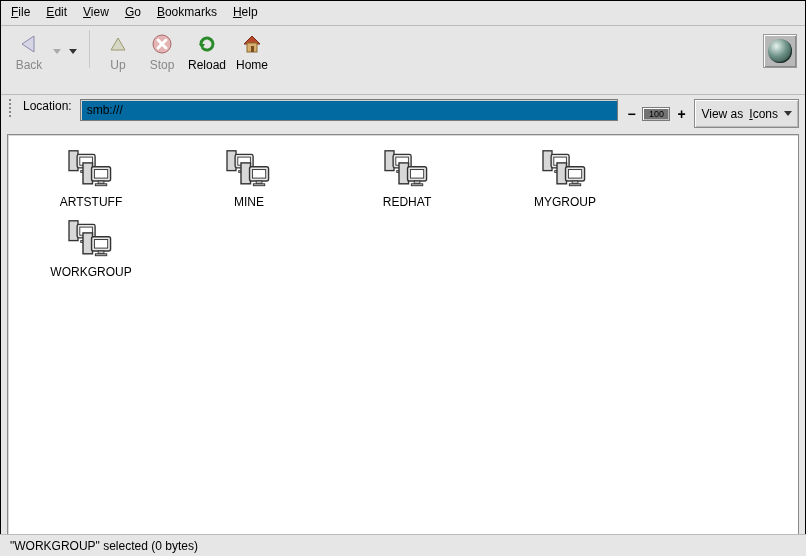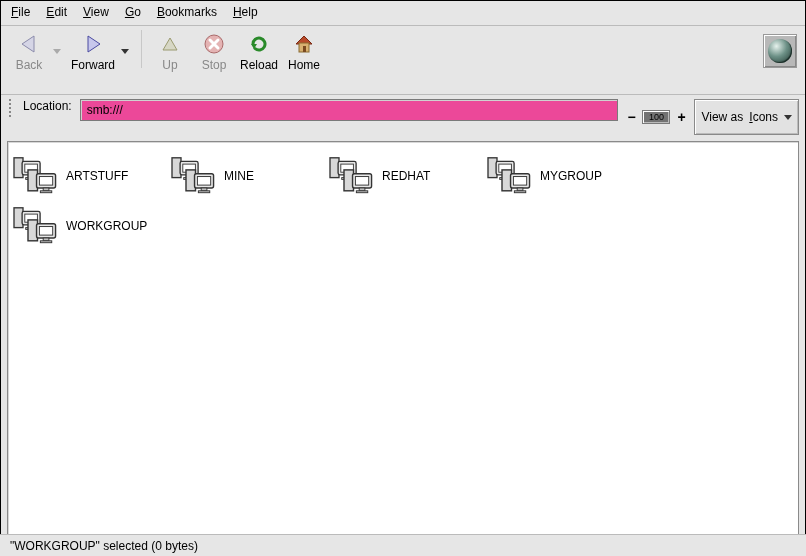--- a/index.html
+++ b/index.html
@@ -70,42 +70,42 @@
     gap: 6px;
     background:#e6e6e6;
   }
   .loc-grab { width:10px; display:flex; flex-direction:column; gap:2px; align-items:center; }
   .loc-grab span{width:2px;height:2px;background:#888;display:block;}
   .loc-label { padding: 0 2px; }
   .loc-input {
     flex:1;
     height:22px;
     border:1px solid #7a7a7a;
-    background:#ec4899;
+    background:#0369a1;
     padding:0 6px;
     font:inherit;
     box-shadow: inset 1px 1px 0 #d0d0d0;
     outline:none;
   }
   .zoom {
     display:flex; align-items:center; gap:4px;
   }
   .zoom-btn {
     width:14px;height:14px;
     display:flex;align-items:center;justify-content:center;
     font-weight:bold;font-size:14px;line-height:1;
     cursor:default;
   }
   .zoom-val {
     width:28px;height:14px;border:1px solid #7a7a7a;background:#737373;
     display:flex;align-items:center;justify-content:center;font-size:9px;
     box-shadow: inset 1px 1px 0 #fff, inset -1px -1px 0 #bbb;
   }
   .view-select {
-    height:36px;
+    height:29px;
     border:1px solid #8a8a8a;
     background:#e2e2e2;
     display:flex;align-items:center;gap:6px;
     padding:0 6px;
     box-shadow: inset 1px 1px 0 #fff, inset -1px -1px 0 #bbb;
     cursor:default;
   }
   .view-select .u { text-decoration: underline; }
   .content-frame {
     margin: 0 6px 0 6px;
@@ -118,21 +118,21 @@
   }
   .icon-grid {
     padding: 14px 0 0 0;
   }
   .grid-row {
     display:flex;
   }
   .icon-cell {
     width: 158px;
     display:flex;
-    flex-direction:row;
+    flex-direction:column;
     align-items:center;
     gap:6px;
     cursor:default;
     padding-bottom: 10px;
   }
   .icon-cell:first-child { margin-left: 4px; }
   .icon-label { font-size: 12px; }
   .statusbar {
     position:absolute;
     left:0;right:0;bottom:0;
@@ -166,28 +166,20 @@
       <svg width="26" height="24" viewBox="0 0 26 24">
         <polygon points="18,4 6,12 18,20" fill="#d5d5e6" stroke="#8a8aaa" stroke-width="1"></polygon>
       </svg>
     </span>
     <span class="lbl">Back</span>
   </div>
   <div class="tb-dd disabled">
       <span class="caret-down" style="border-top-color:#aaa"></span>
     </div>
 
-  <div class="tb-btn">
-    <span>
-      <svg width="26" height="24" viewBox="0 0 26 24">
-        <polygon points="8,4 20,12 8,20" fill="#c7c7ec" stroke="#4a4aa0" stroke-width="1"></polygon>
-      </svg>
-    </span>
-    <span class="lbl">Forward</span>
-  </div>
   <div class="tb-dd">
       <span class="caret-down"></span>
     </div>
 
   <div class="tb-sep"></div>
 
   <div class="tb-btn disabled">
     <span>
       <svg width="26" height="24" viewBox="0 0 26 24">
         <polygon points="6,18 13,6 20,18" fill="#d7d7c5" stroke="#9a9a70" stroke-width="1"></polygon>

